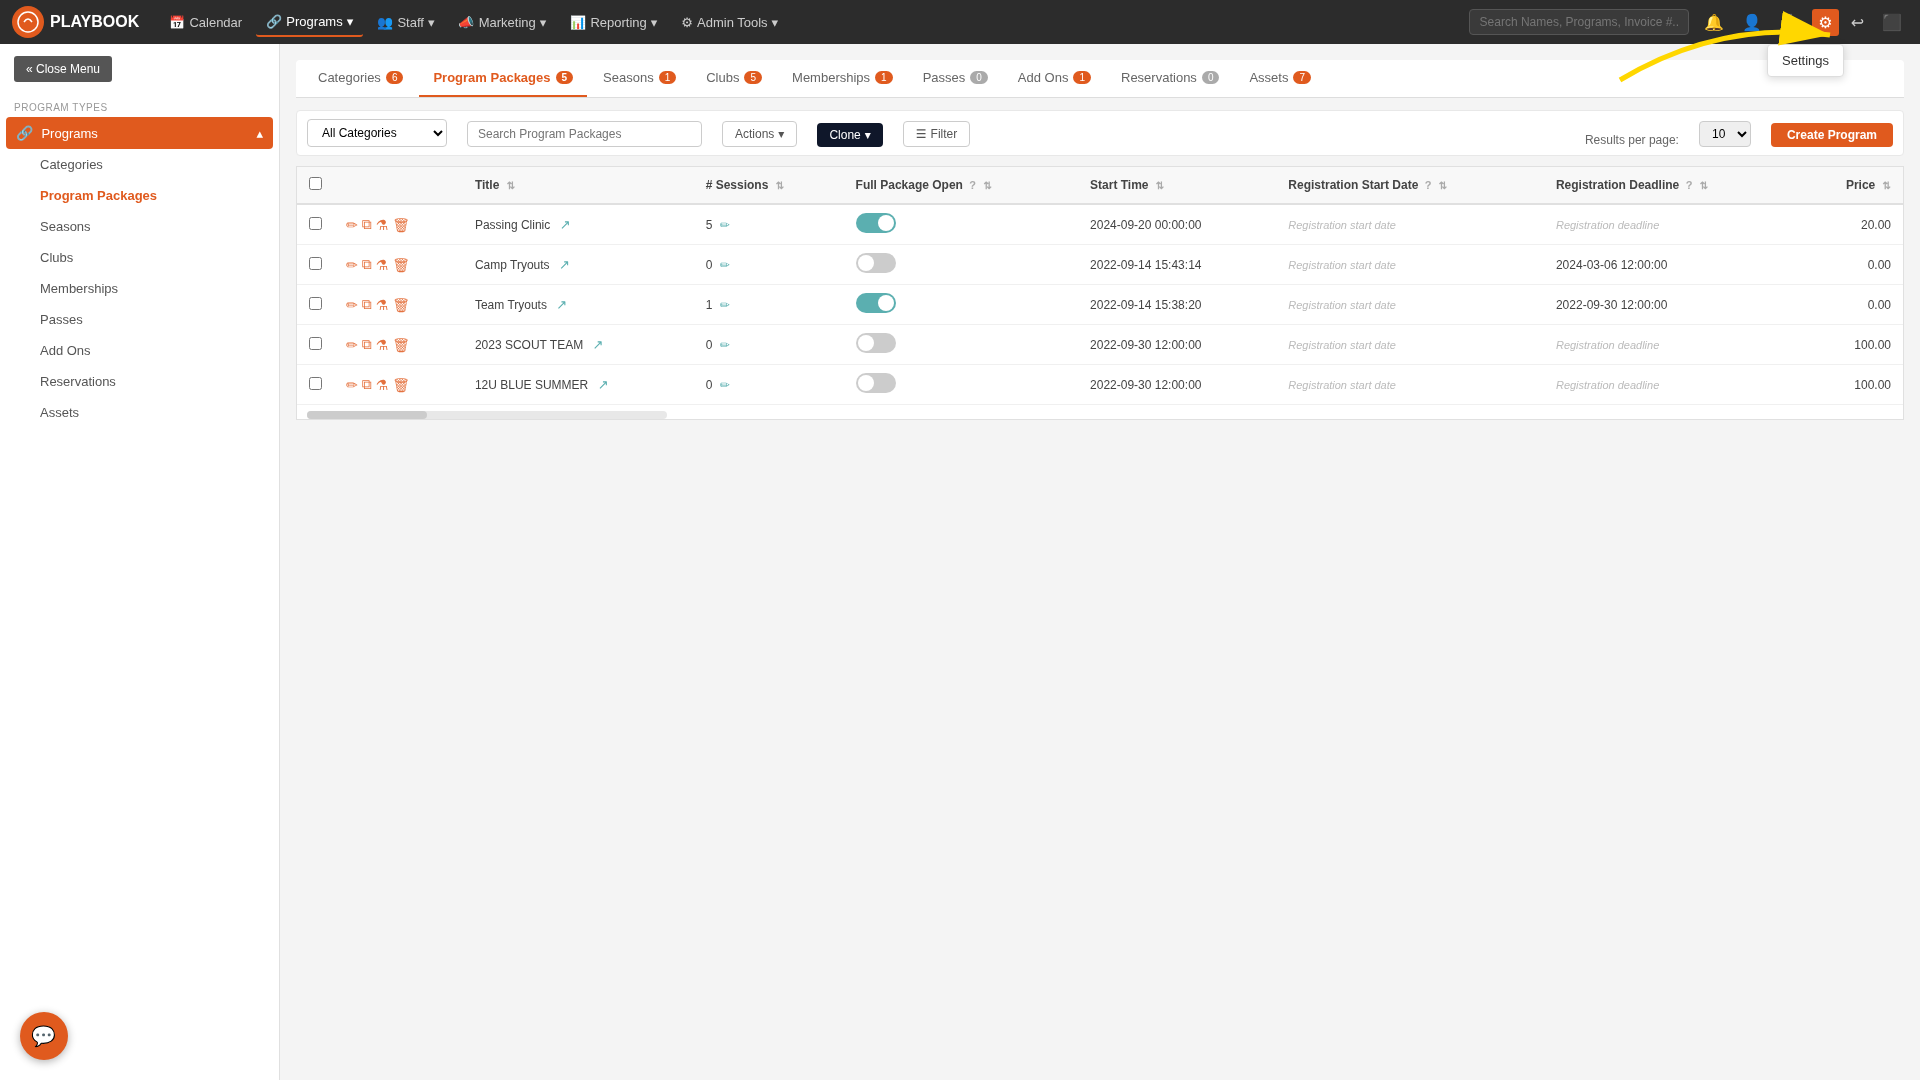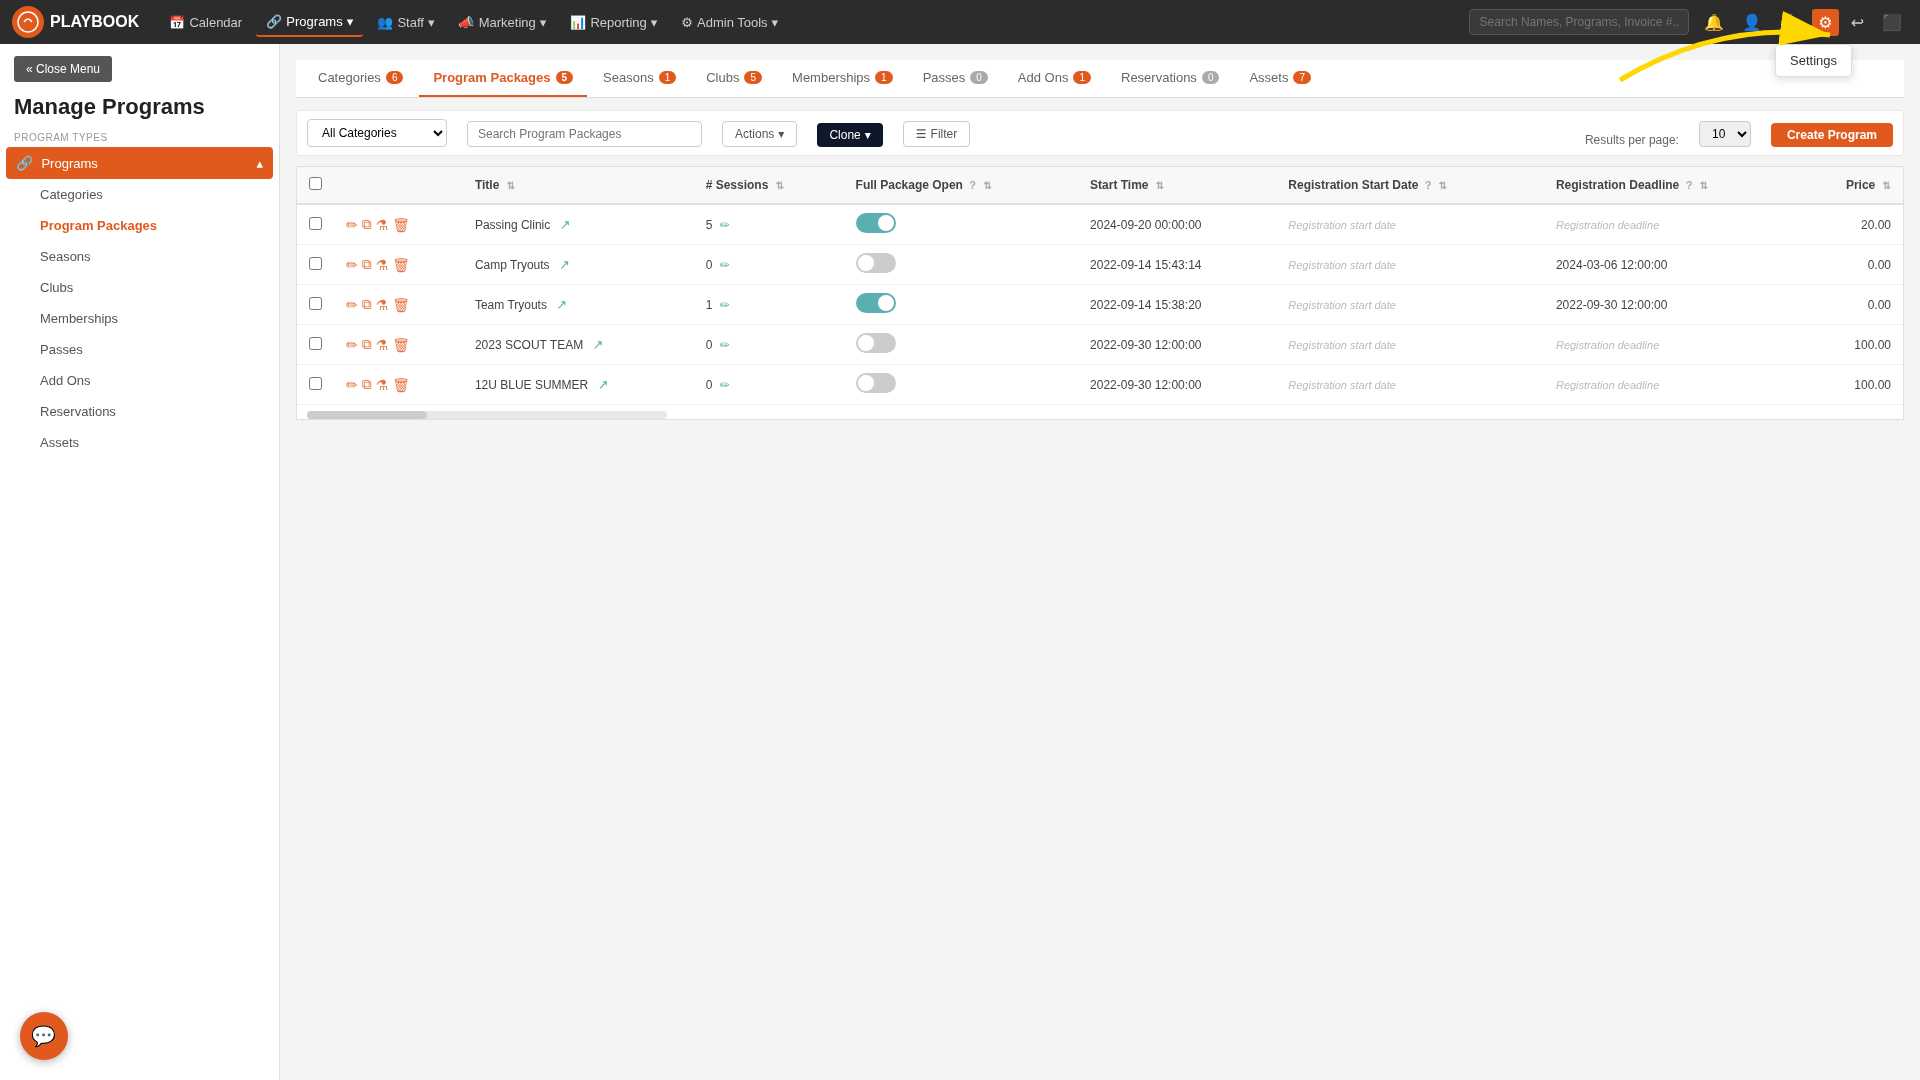--- a/index.html
+++ b/index.html
@@ -76,21 +76,21 @@
       border-radius: 3px;
       font-size: 16px;
       display: flex;
       align-items: center;
       justify-content: center;
     }
     .nav-icon-btn.active { background: #e05a1e; color: #fff; }
     .settings-popup {
       position: absolute;
       top: 44px;
-      right: 68px;
+      right: 76px;
       background: #fff;
       border: 1px solid #ddd;
       border-radius: 4px;
       padding: 8px 14px;
       font-size: 13px;
       color: #333;
       box-shadow: 0 2px 8px rgba(0,0,0,0.15);
       z-index: 200;
       text-align: center;
     }
@@ -434,21 +434,20 @@
   </defs>
   <path d="M 100 80 Q 200 20 310 35" stroke="#FFD700" stroke-width="5" fill="none" marker-end="url(#arrowhead)"></path>
 </svg>
 
 <div class="layout">
 
   <aside class="sidebar">
     <div class="close-menu-btn">
       <span>« Close Menu</span>
     </div>
-    <div class="sidebar-title">Manage Programs</div>
     <div class="sidebar-section-label">PROGRAM TYPES</div>
 
     <div class="sidebar-item active-parent">
       <span class="icon">🔗</span>
       <span>Programs</span>
       <span style="margin-left:auto">▴</span>
     </div>
     <div class="sidebar-item child">
       <span>Categories</span>
     </div>

